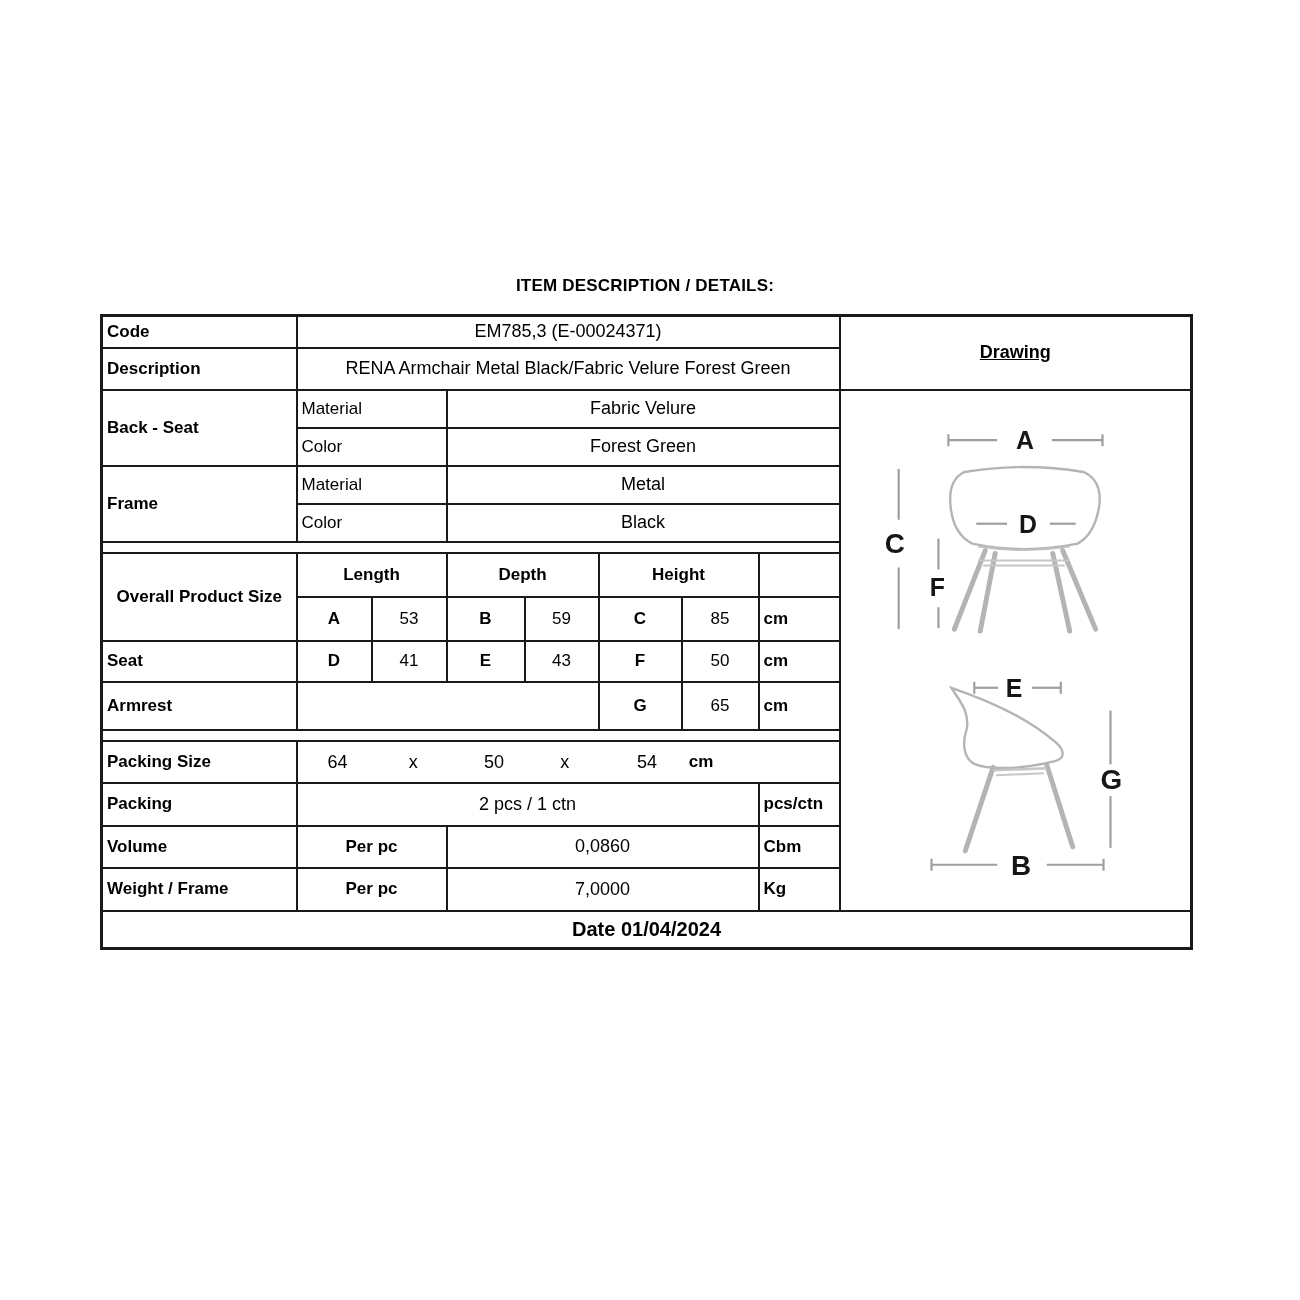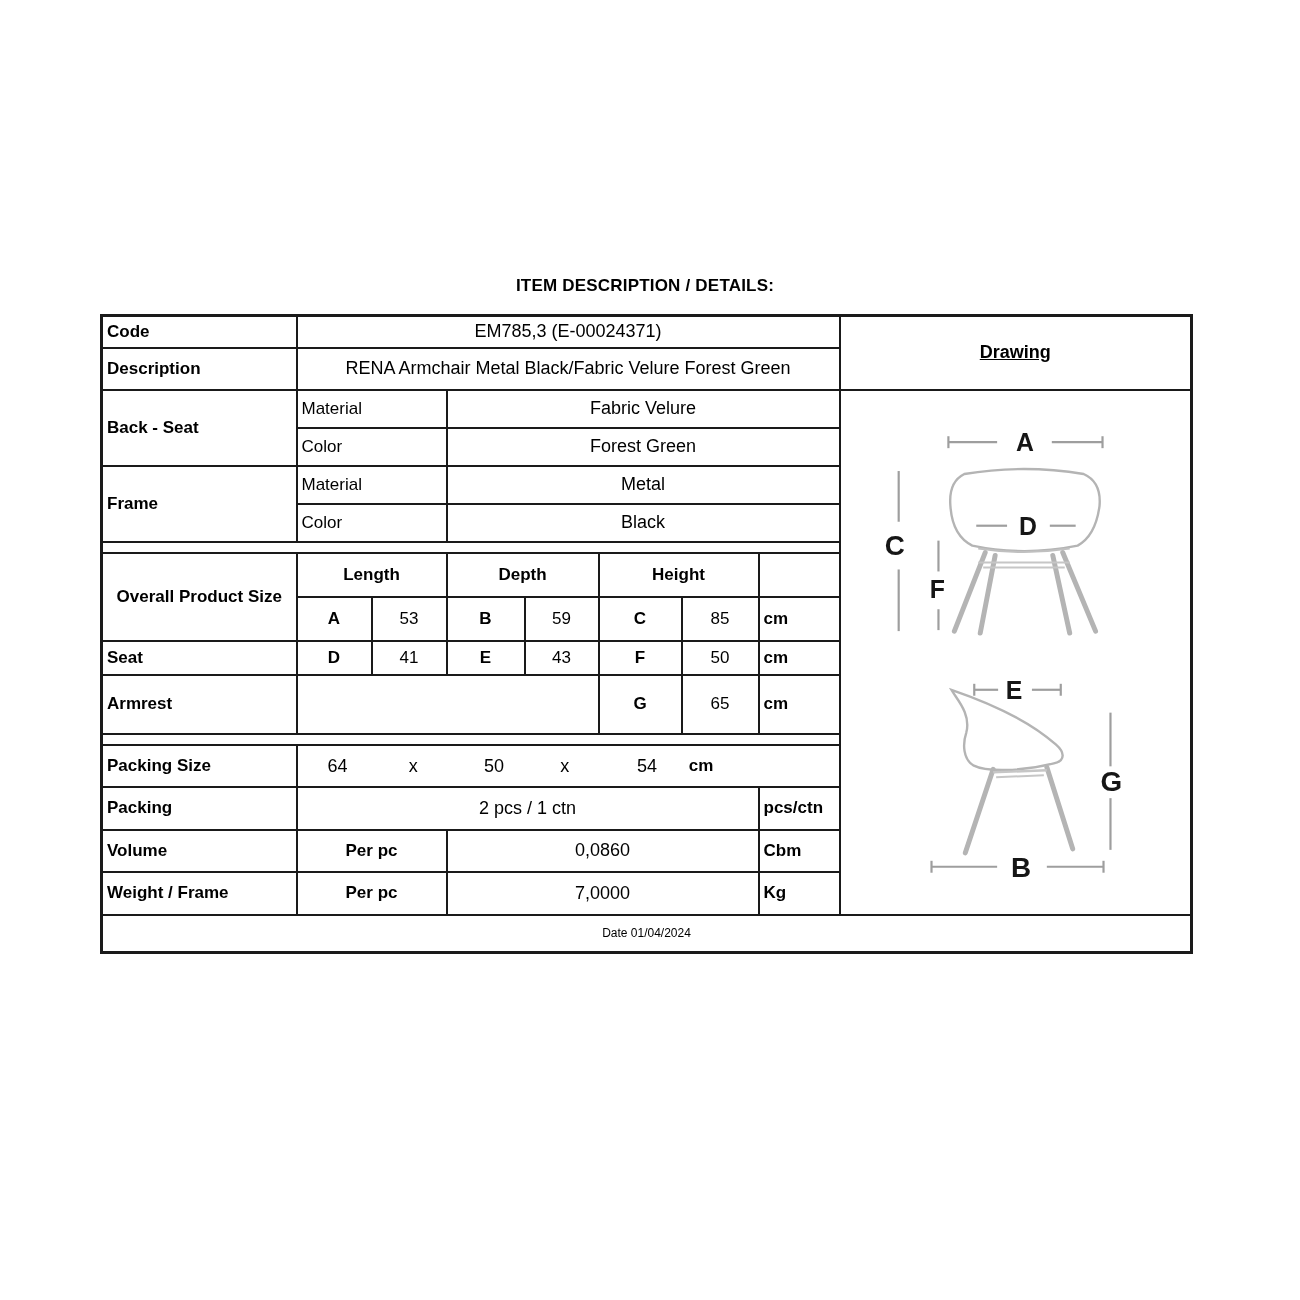--- a/index.html
+++ b/index.html
@@ -37,21 +37,21 @@
   td.center-lbl{text-align:center;font-weight:bold;}
   tr.spacer td{height:9px;padding:0;background:#ffffff;}
   td.drawing-header{text-align:center;font-weight:bold;font-size:18px;text-decoration:underline;}
   td.drawing-body{padding:0;vertical-align:top;}
   td.packsize-cell{position:relative;}
   .ps-item{
     position:absolute;top:50%;transform:translate(-50%,-50%);
     font-size:18px;white-space:nowrap;
   }
   .ps-unit{font-weight:bold;font-size:17px;}
-  td.date-cell{text-align:center;font-weight:normal;font-size:12px;}
+  td.date-cell{text-align:center;font-weight:bold;font-size:20px;}
   svg text{font-family:"Liberation Sans", sans-serif;}
 </style>
 </head>
 <body>
 
 <div class="page-title">ITEM DESCRIPTION / DETAILS:</div>
 
 <table class="spec">
   <colgroup>
     <col style="width:195px">
@@ -180,32 +180,32 @@
   <tr style="height:44px">
     <td class="key yellow">A</td>
     <td class="num yellow">53</td>
     <td class="key yellow">B</td>
     <td class="num yellow">59</td>
     <td class="key yellow">C</td>
     <td class="num yellow">85</td>
     <td class="unit yellow">cm</td>
   </tr>
 
-  <tr style="height:34px">
+  <tr style="height:41px">
     <td class="lbl">Seat</td>
     <td class="key">D</td>
     <td class="num">41</td>
     <td class="key">E</td>
     <td class="num">43</td>
     <td class="key">F</td>
     <td class="num">50</td>
     <td class="unit">cm</td>
   </tr>
 
-  <tr style="height:59px">
+  <tr style="height:48px">
     <td class="lbl">Armrest</td>
     <td colspan="4"></td>
     <td class="key">G</td>
     <td class="num">65</td>
     <td class="unit">cm</td>
   </tr>
 
   <tr class="spacer">
         <td colspan="8"></td>
       </tr>

